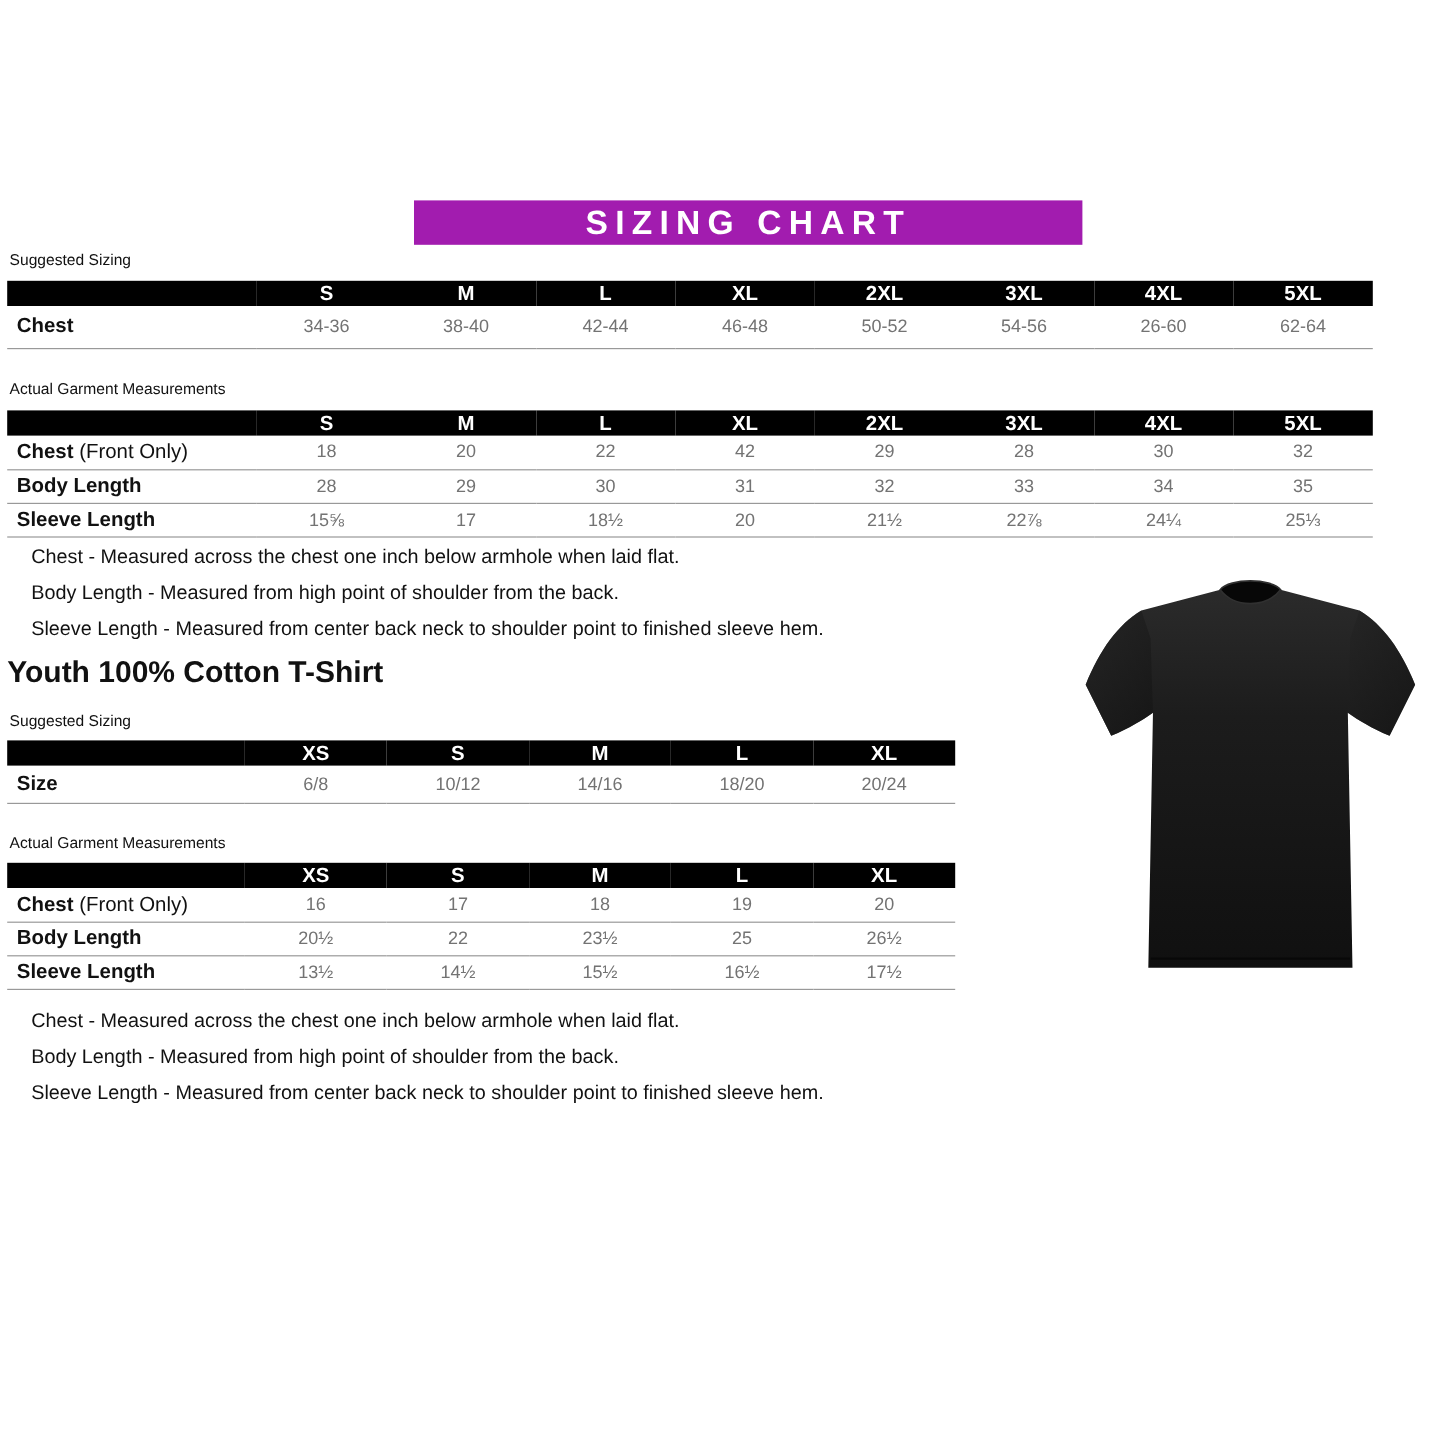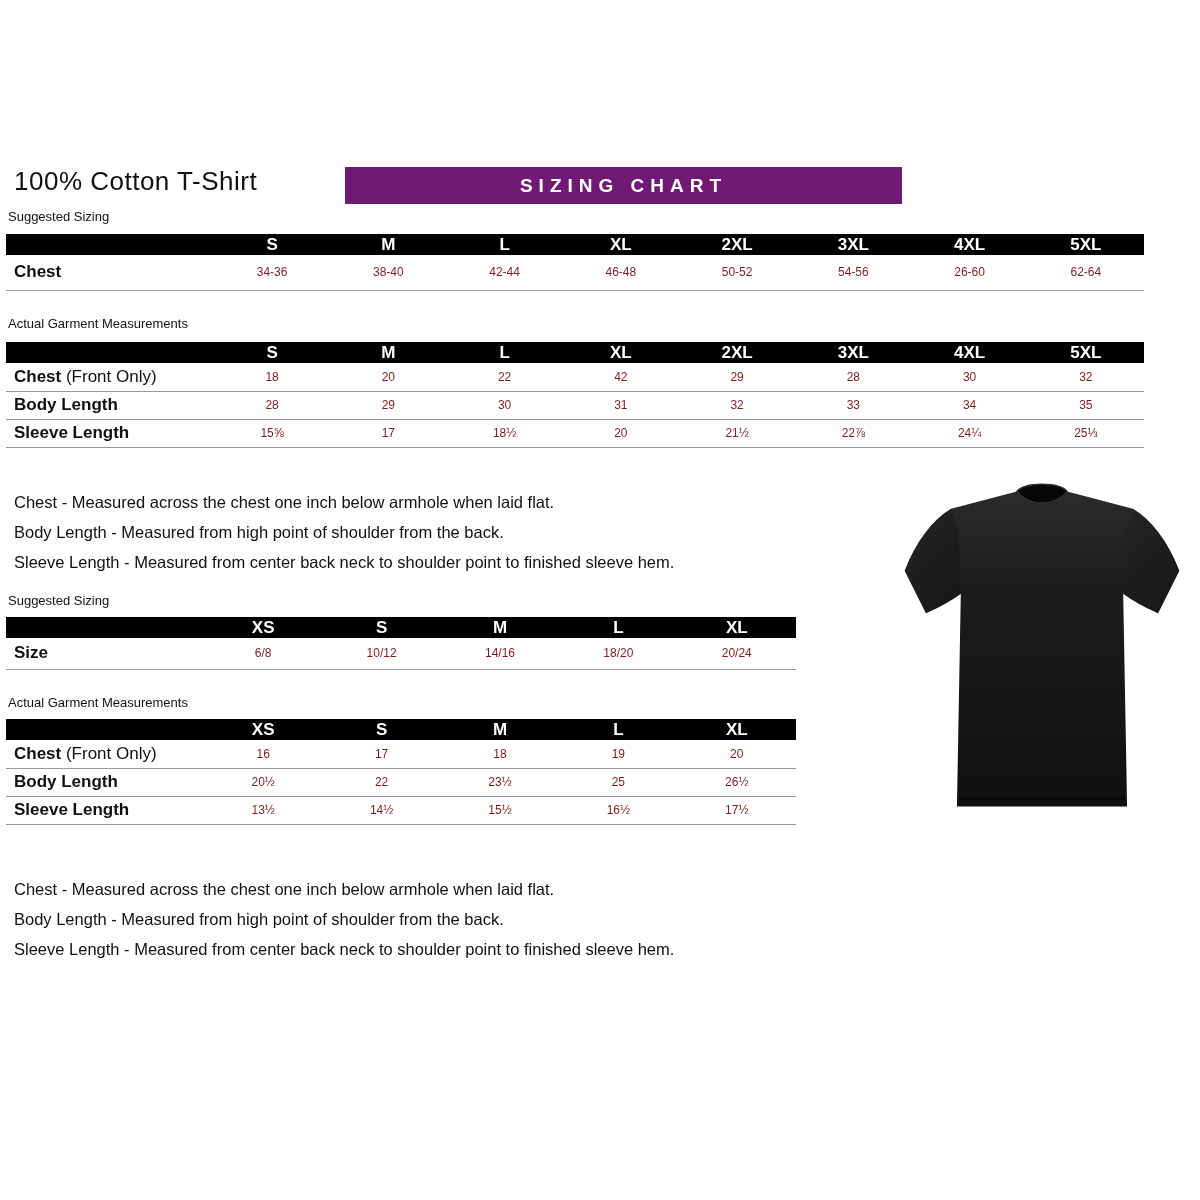--- a/index.html
+++ b/index.html
@@ -4,71 +4,70 @@
 <style>
   html,body{margin:0;padding:0;background:#fff;}
   .canvas{
     position:relative;width:1200px;height:1200px;background:#ffffff;
     font-family:"Liberation Sans", sans-serif;color:#111;overflow:hidden;
   }
   .adult-title{
     position:absolute;left:14px;top:166px;font-size:26px;font-weight:500;letter-spacing:.5px;
   }
   .banner{
-    position:absolute;left:345px;top:167px;width:557px;height:37px;background:#701a75;color:#fff;
+    position:absolute;left:345px;top:167px;width:557px;height:37px;background:#a21caf;color:#fff;
     display:flex;align-items:center;justify-content:center;
-    font-size:19px;font-weight:bold;letter-spacing:6px;
+    font-size:28px;font-weight:bold;letter-spacing:6px;
   }
   .section-label{position:absolute;font-size:13px;color:#111;}
   .lbl-adult-suggested{left:8px;top:209px;}
   .lbl-adult-actual{left:8px;top:316px;}
   .youth-title{position:absolute;left:6px;top:546px;font-size:25px;font-weight:bold;}
   .lbl-youth-suggested{left:8px;top:593px;}
   .lbl-youth-actual{left:8px;top:695px;}
 
   table.size-table{position:absolute;border-collapse:collapse;table-layout:fixed;}
   table.size-table thead th{
     background:#000;color:#fff;font-weight:bold;font-size:17px;height:21px;padding:0;text-align:center;
   }
   table.size-table th.label-col{text-align:left;padding-left:8px;margin-left:16px;}
   table.size-table tbody th.label-col{font-size:17px;font-weight:bold;color:#111;}
   table.size-table tbody th.label-col .suffix{font-weight:normal;}
-  table.size-table tbody td{font-size:12px;text-align:center;color:#7f1d1d;padding:0;}
+  table.size-table tbody td{font-size:15px;text-align:center;color:#737373;padding:0;}
   table.size-table tbody tr{border-bottom:1.5px solid #999;}
 
   .t1{left:6px;top:234px;width:1138px;}
   .t1 th.label-col{width:200px;}
   .t1 tbody tr{height:35px;}
 
   .t2{left:6px;top:342px;width:1138px;}
   .t2 th.label-col{width:200px;}
   .t2 tbody tr{height:28px;}
 
   .t3{left:6px;top:617px;width:790px;}
   .t3 th.label-col{width:190px;}
   .t3 tbody tr{height:31px;}
 
   .t4{left:6px;top:719px;width:790px;}
   .t4 th.label-col{width:190px;}
   .t4 tbody tr{height:28px;}
 
-  .notes{position:absolute;left:14px;margin-top:38px;}
+  .notes{position:absolute;left:26px;}
   .notes-adult{top:453px;}
   .notes-youth{top:840px;}
   .note-line{font-size:16.5px;line-height:22px;margin-bottom:8px;color:#111;}
 
   .tshirt-wrap{position:absolute;left:896px;top:474px;width:292px;height:348px;}
   .tshirt-wrap svg{width:100%;height:100%;display:block;}
 </style>
 </head>
 <body>
 
 <div class="canvas">
 
-  <div class="adult-title">100% Cotton T-Shirt</div>
 
   <div class="banner">SIZING CHART</div>
 
   <div class="section-label lbl-adult-suggested">Suggested Sizing</div>
 
   <table class="size-table t1">
       <thead>
         <tr>
           <th class="label-col"></th>
           <th>S</th>
@@ -148,20 +147,21 @@
         </tr>
       </tbody>
     </table>
 
   <div class="notes notes-adult">
     <div class="note-line">Chest - Measured across the chest one inch below armhole when laid flat.</div>
     <div class="note-line">Body Length - Measured from high point of shoulder from the back.</div>
     <div class="note-line">Sleeve Length - Measured from center back neck to shoulder point to finished sleeve hem.</div>
   </div>
 
+  <div class="youth-title">Youth 100% Cotton T-Shirt</div>
 
   <div class="section-label lbl-youth-suggested">Suggested Sizing</div>
 
   <table class="size-table t3">
       <thead>
         <tr>
           <th class="label-col"></th>
           <th>XS</th>
           <th>S</th>
           <th>M</th>

